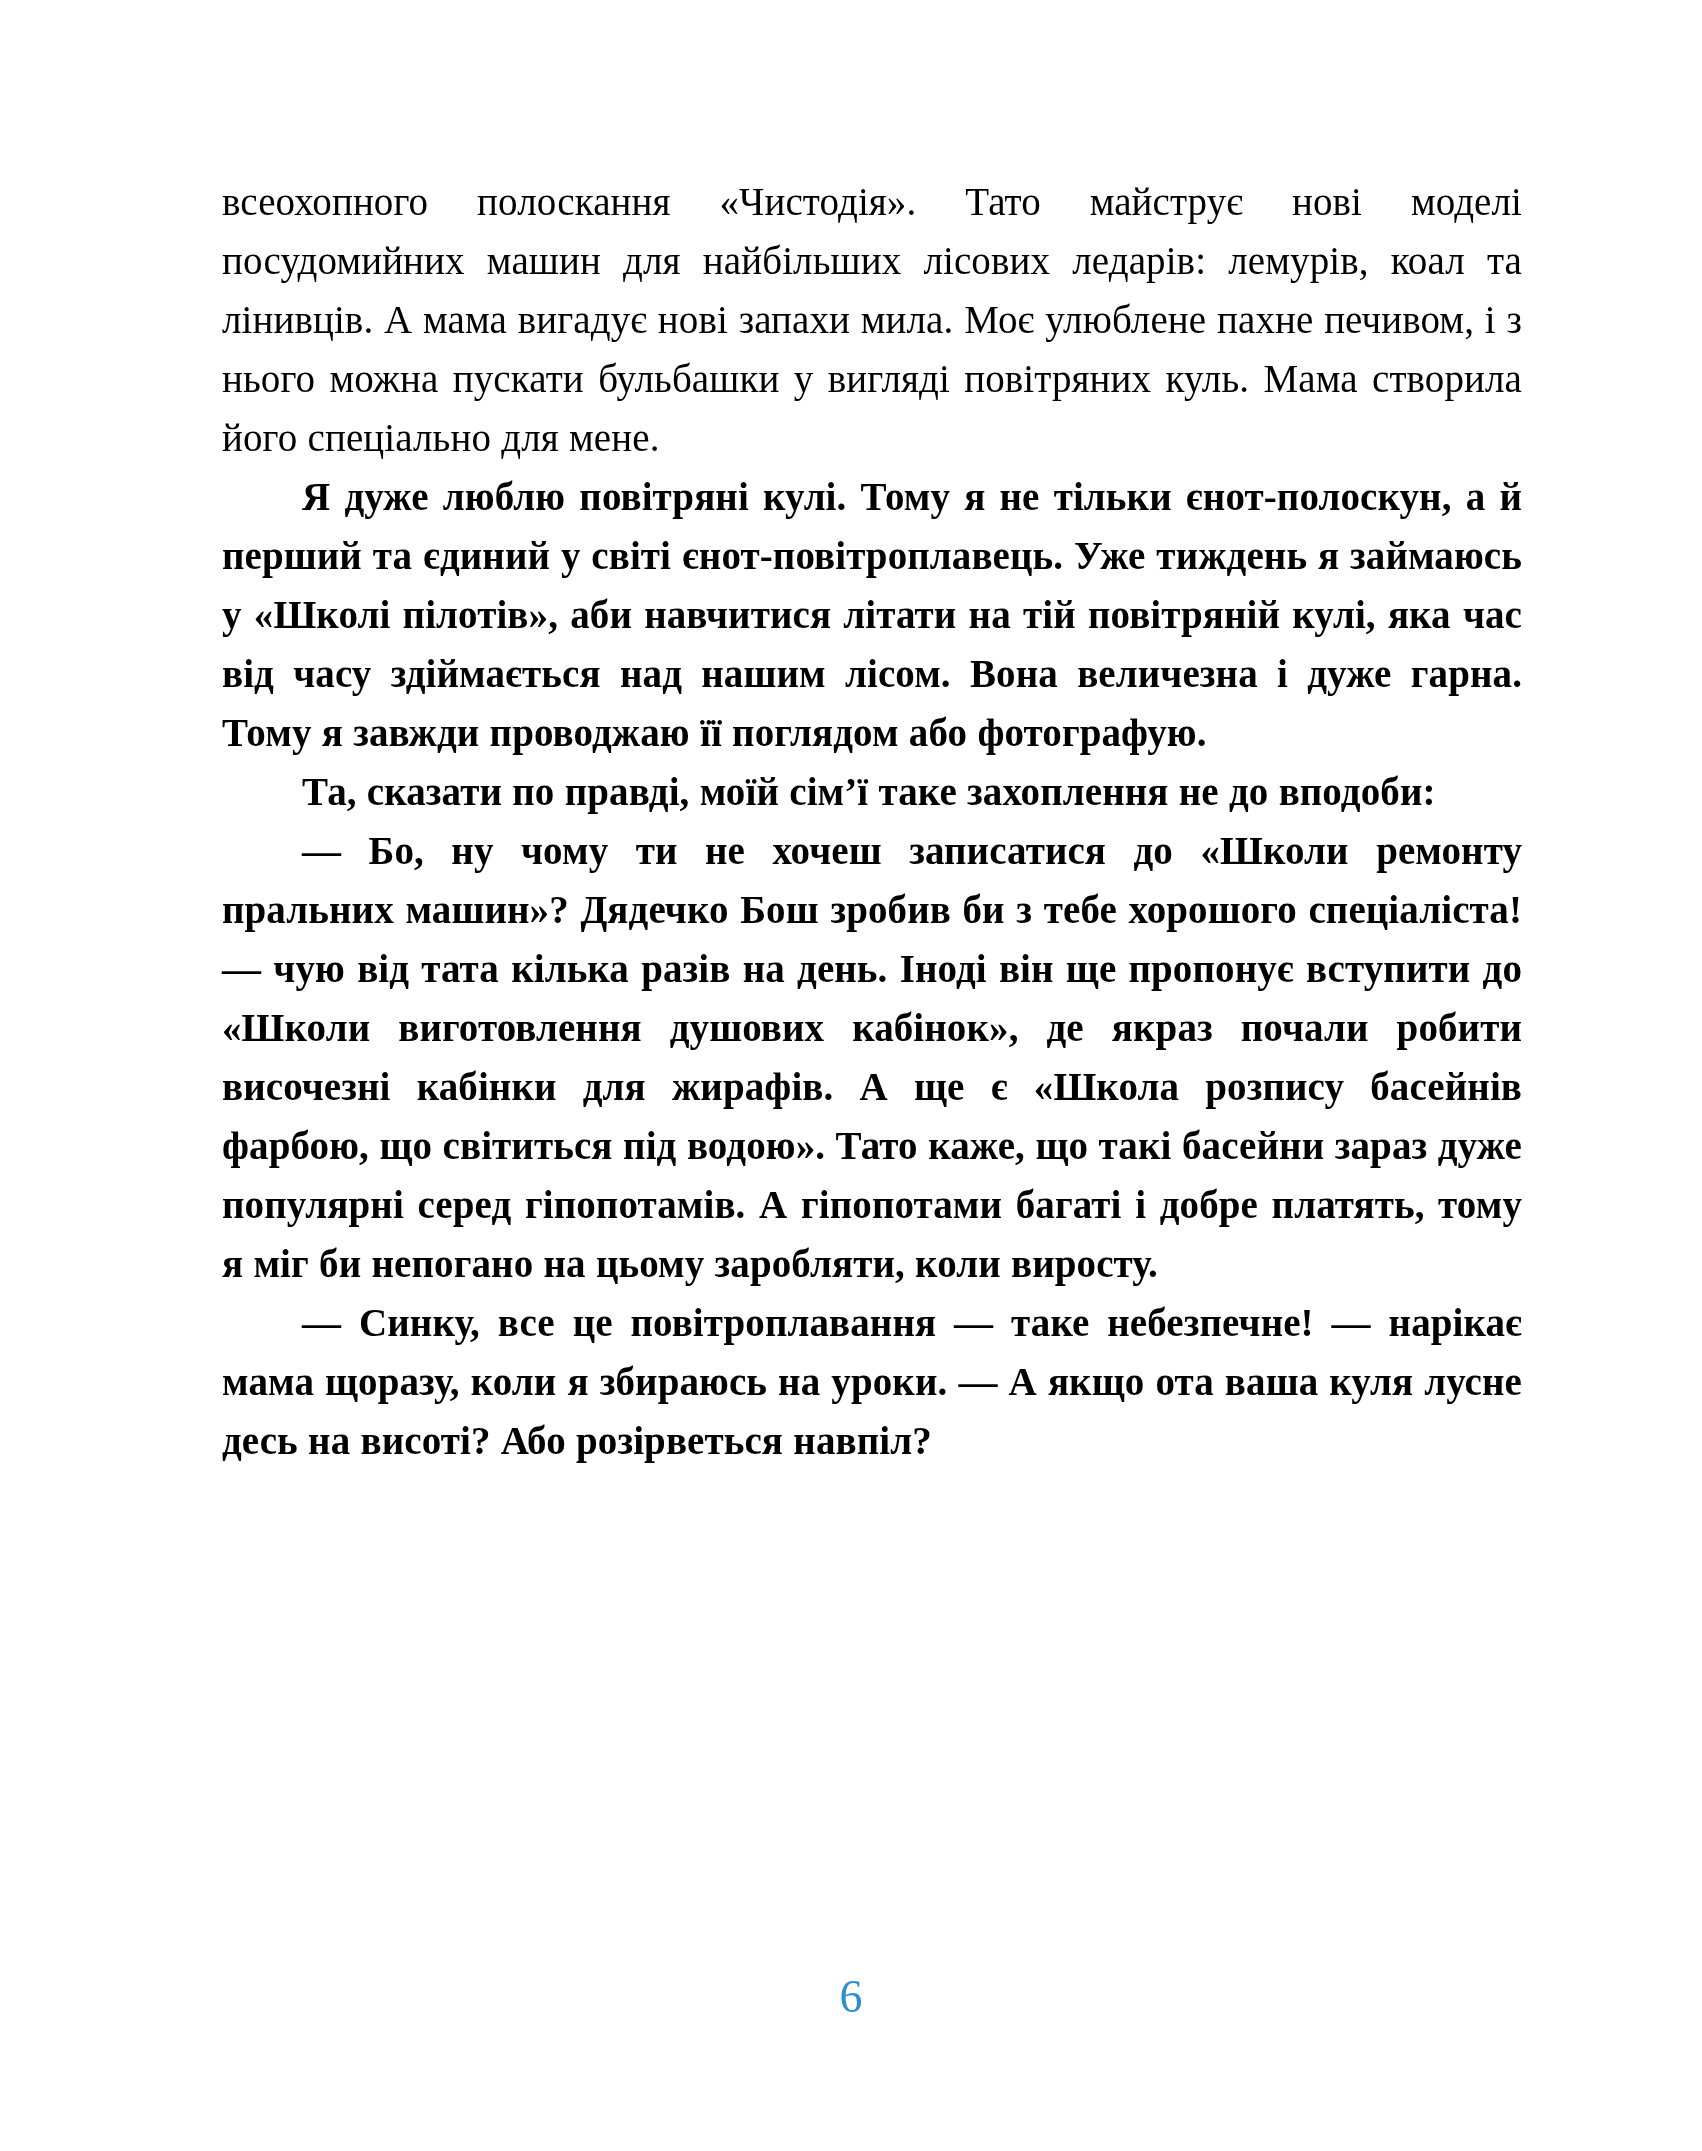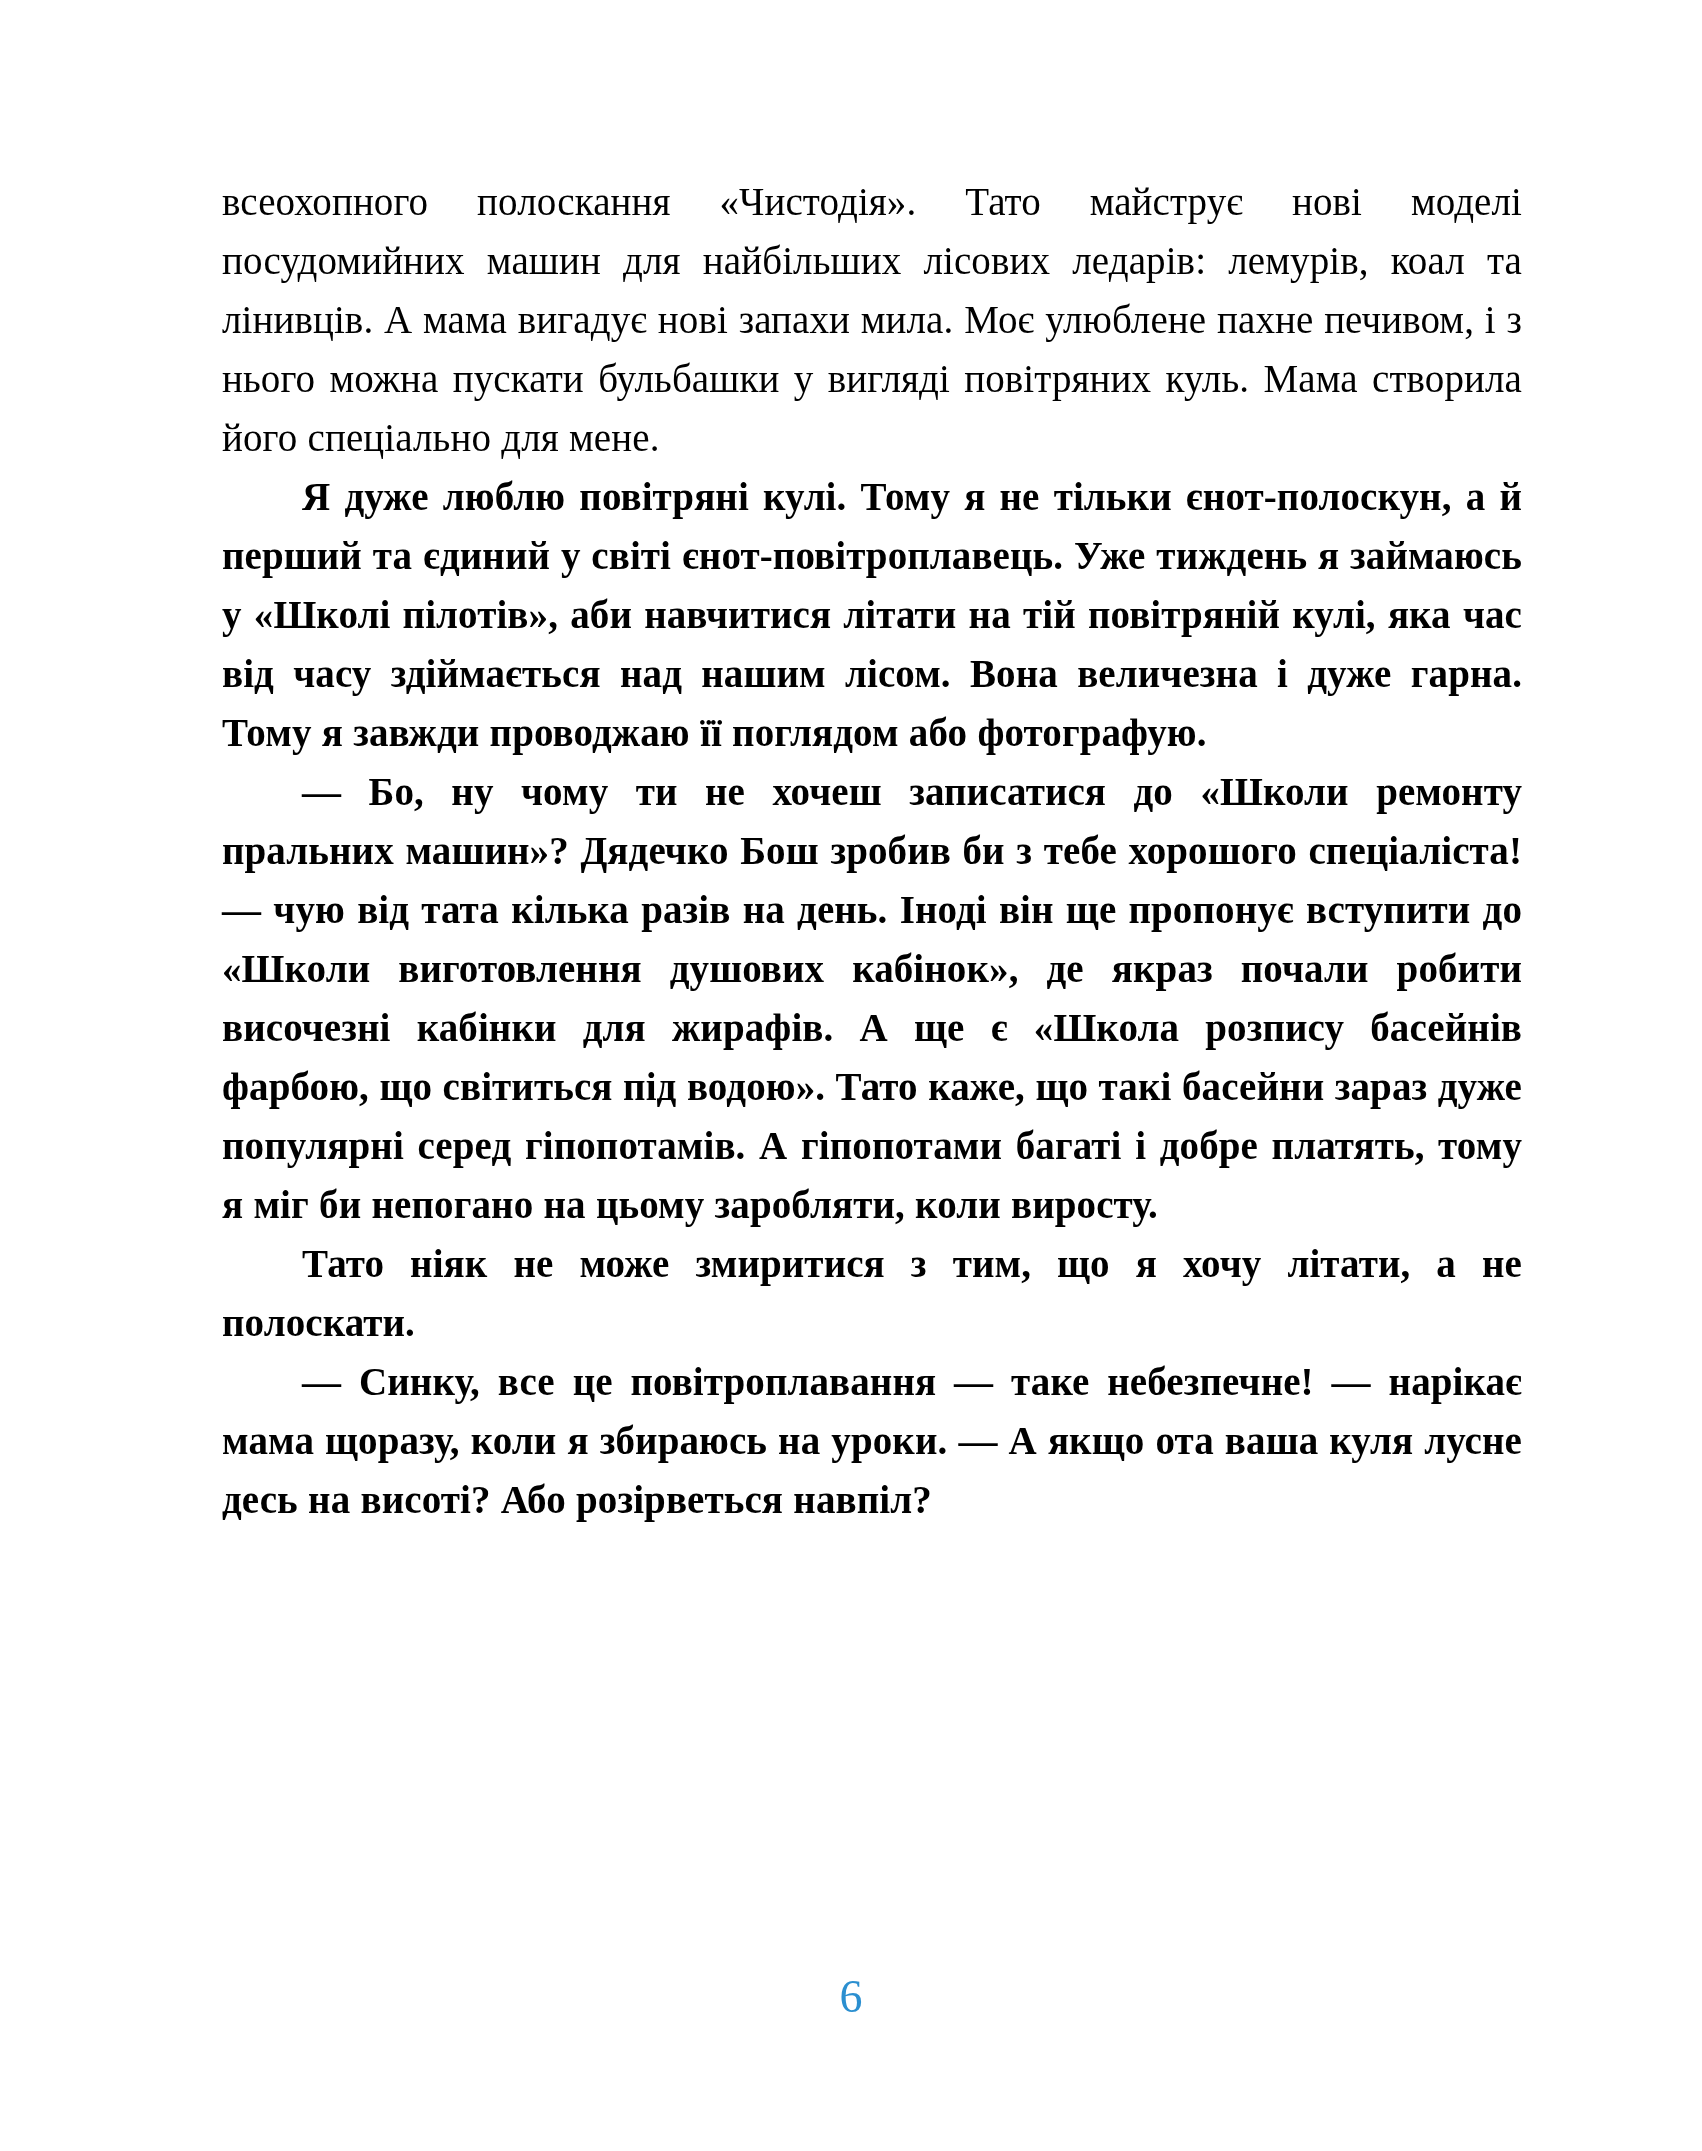--- a/index.html
+++ b/index.html
@@ -75,21 +75,21 @@
   }
 </style>
 </head>
 <body>
 
 <div class="page" style="background: rgb(255, 255, 255);">
 
   <div class="text-column">
     <p class="para no-stretch">всеохопного полоскання «Чистодія». Тато майструє нові моделі посудомийних машин для найбільших лісових ледарів: лемурів, коал та лінивців. А мама вигадує нові запахи мила. Моє улюблене пахне печивом, і з нього можна пускати бульбашки у вигляді повітряних куль. Мама створила його спеціально для мене.</p>
     <p class="para indent no-stretch">Я дуже люблю повітряні кулі. Тому я не тільки єнот-полоскун, а й перший та єдиний у світі єнот-повітроплавець. Уже тиждень я займаюсь у «Школі пілотів», аби навчитися літати на тій повітряній кулі, яка час від часу здіймається над нашим лісом. Вона величезна і дуже гарна. Тому я завжди проводжаю її поглядом або фотографую.</p>
+    <p class="para indent no-stretch">Та, сказати по правді, моїй сім’ї таке захоплення не до вподоби:</p>
     <p class="para indent no-stretch">— Бо, ну чому ти не хочеш записатися до «Школи ремонту пральних машин»? Дядечко Бош зробив би з тебе хорошого спеціаліста! — чую від тата кілька разів на день. Іноді він ще пропонує вступити до «Школи виготовлення душових кабінок», де якраз почали робити височезні кабінки для жирафів. А ще є «Школа розпису басейнів фарбою, що світиться під водою». Тато каже, що такі басейни зараз дуже популярні серед гіпопотамів. А гіпопотами багаті і добре платять, тому я міг би непогано на цьому заробляти, коли виросту.</p>
-    <p class="para indent no-stretch">Тато ніяк не може змиритися з тим, що я хочу літати, а не полоскати.</p>
     <p class="para indent no-stretch">— Синку, все це повітроплавання — таке небезпечне! — нарікає мама щоразу, коли я збираюсь на уроки. — А якщо ота ваша куля лусне десь на висоті? Або розірветься навпіл?</p>
   </div>
 
   <div class="page-number" style="color: rgb(43, 143, 208);">6</div>
 
 </div>
 
 
 </body></html>

